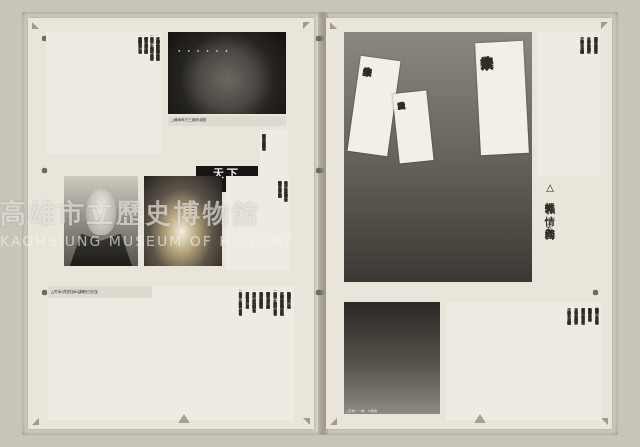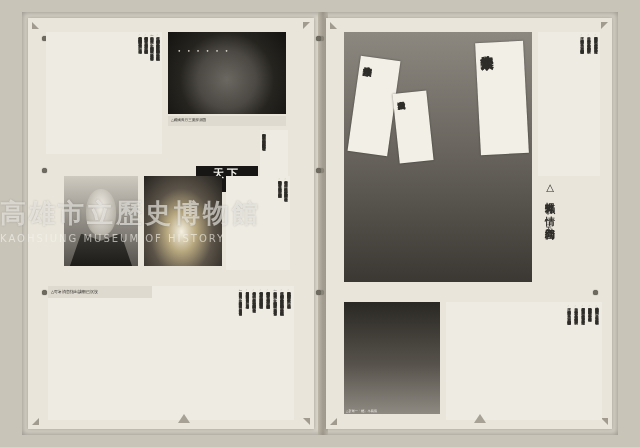--- a/index.html
+++ b/index.html
@@ -143,21 +143,21 @@
     position:absolute;left:0;right:0;top:196px;
     pointer-events:none;
   }
   #watermark .wm-cn{
     font-size:26px;font-weight:bold;
     color:rgba(246,244,238,.62);
     letter-spacing:3px;
     text-shadow:0 0 2px rgba(80,80,80,.3);
   }
   #watermark .wm-en{
-    font-size:10px;
+    font-size:14px;
     color:rgba(246,244,238,.62);
     letter-spacing:2px;
     margin-top:2px;
   }
 </style>
 </head>
 <body>
 
 <div id="page">
   <div class="spread">

